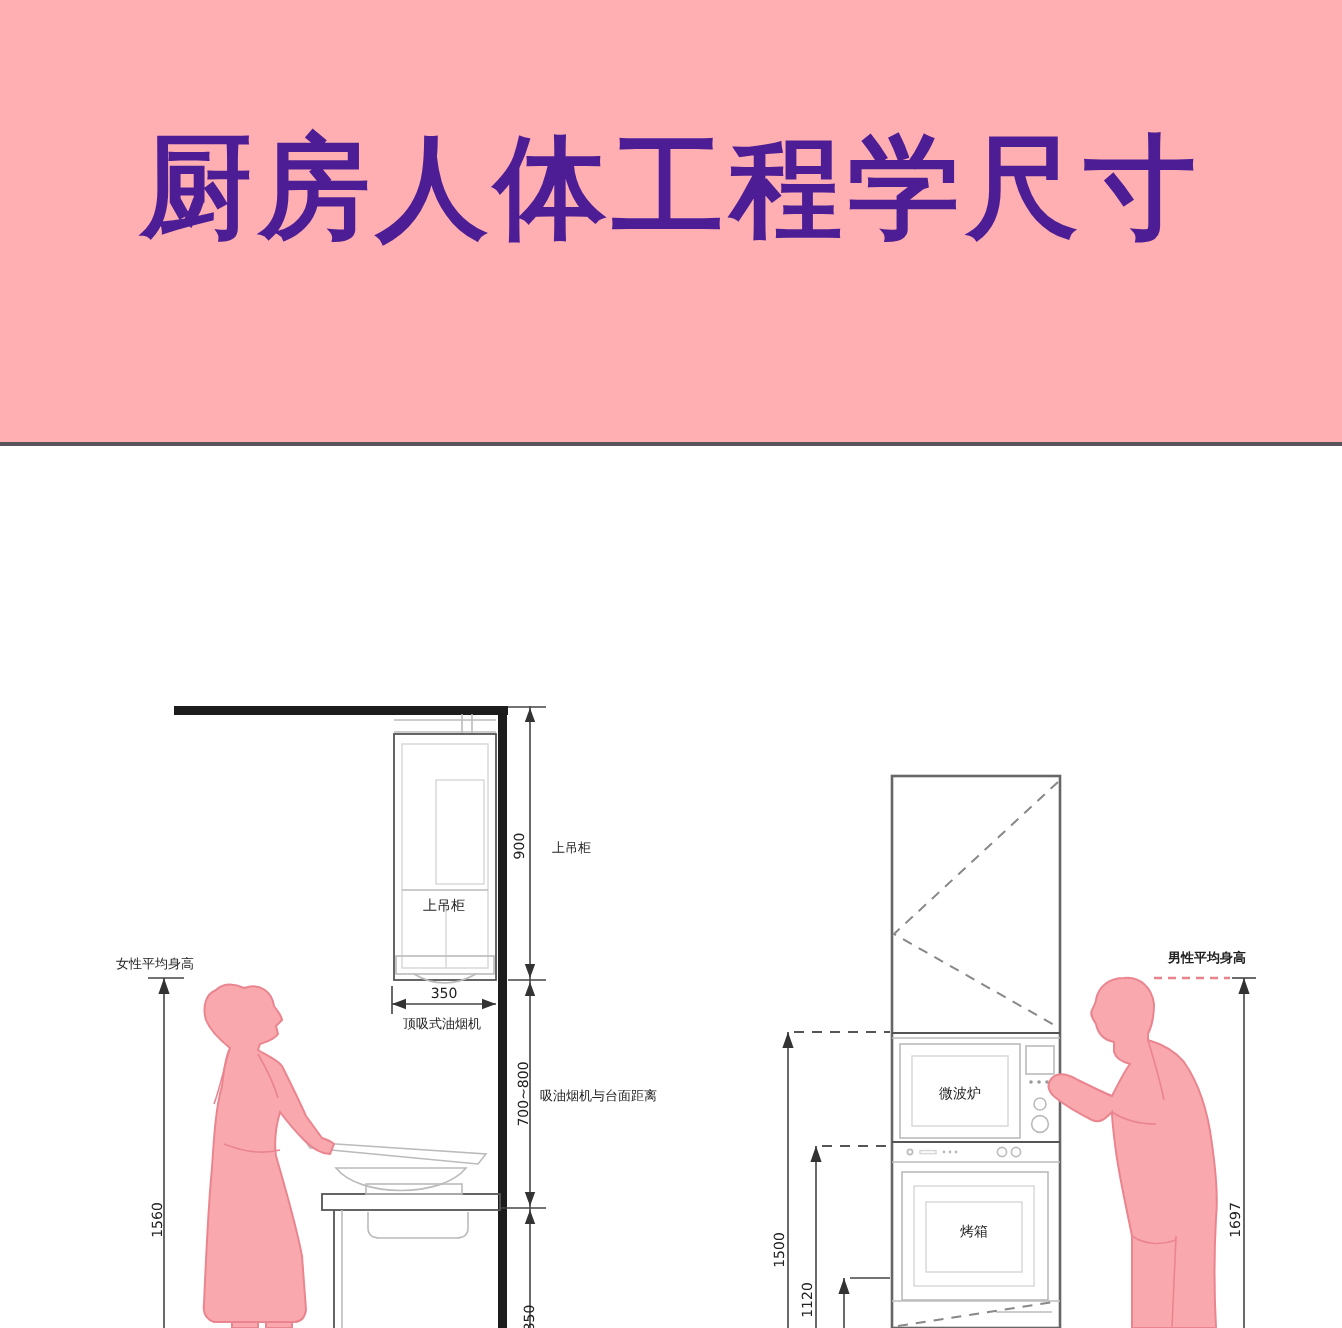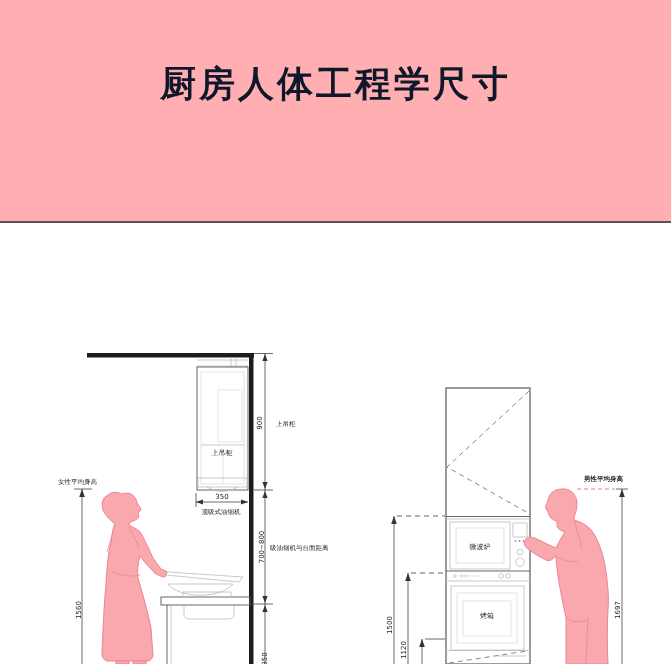--- a/index.html
+++ b/index.html
@@ -2,21 +2,21 @@
 <html><head>
 <meta charset="utf-8">
 <style>
   html,body{margin:0;padding:0;}
   body{width:671px;height:664px;overflow:hidden;background:#ffffff;
        font-family:"DejaVu Sans","Liberation Sans",sans-serif;}
   #stage{position:relative;width:671px;height:664px;background:#ffffff;}
   #banner{position:absolute;left:0;top:0;width:671px;height:221px;
           background:#ffafb2;border-bottom:2px solid #59545a;
           display:flex;justify-content:center;align-items:flex-start;}
-  #title{margin-top:64px;font-size:36px;font-weight:900;color:#0f172a;
+  #title{margin-top:64px;font-size:56px;font-weight:900;color:#4c1d95;
          letter-spacing:3px;line-height:1.1;
          font-family:"DejaVu Sans","Liberation Sans",sans-serif;}
   #drawing{position:absolute;left:0;top:222px;width:671px;height:442px;}
   svg text{fill:#222;font-family:"DejaVu Sans","Liberation Sans",sans-serif;}
   .dimtxt{font-size:7px;}
   .lbl{font-size:6.5px;}
   .biglbl{font-size:7px;}
   .thin{stroke:#555;stroke-width:0.9;fill:none;}
   .lt{stroke:#bbbbbb;stroke-width:0.8;fill:none;}
   .llt{stroke:#d6d6d6;stroke-width:0.7;fill:none;}

